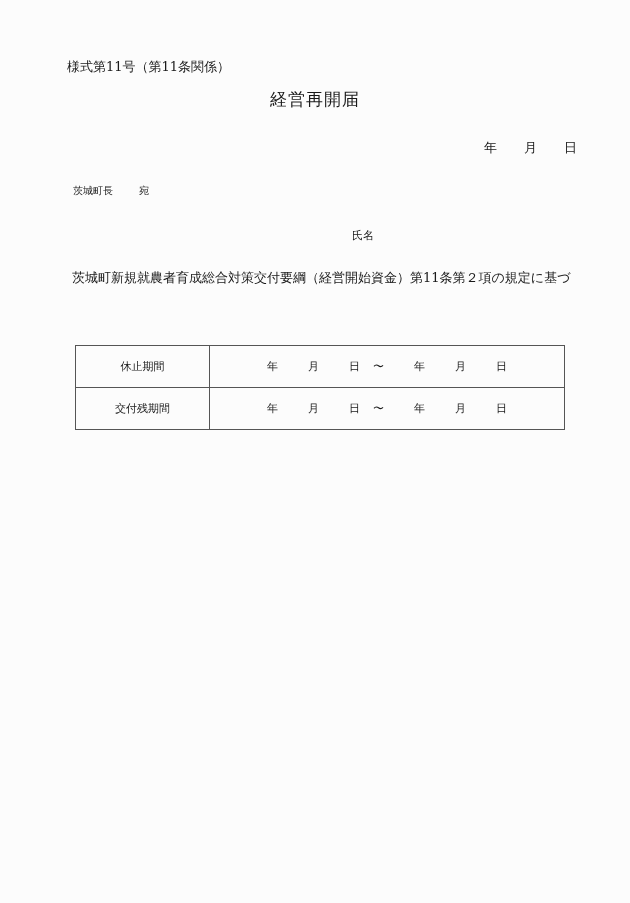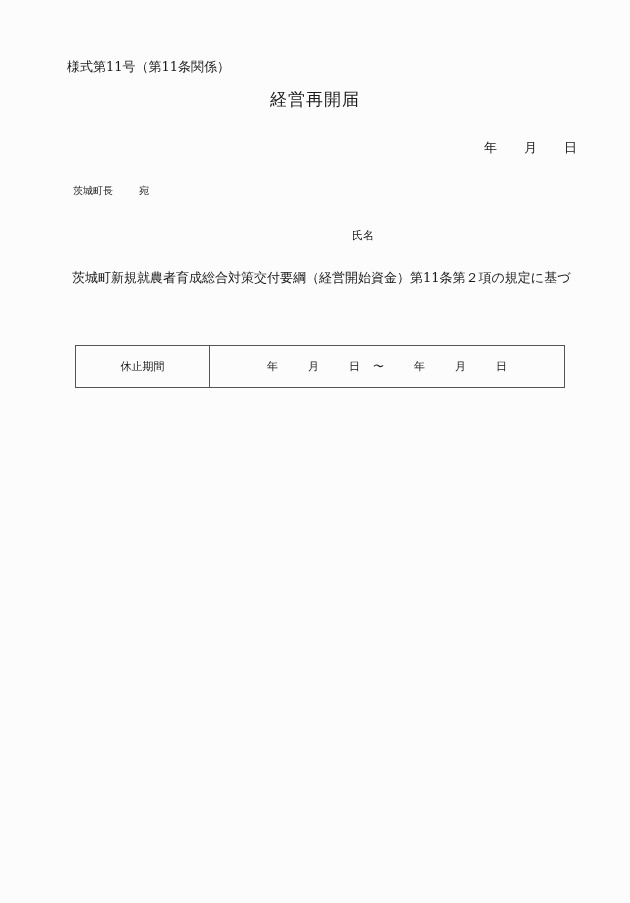--- a/index.html
+++ b/index.html
@@ -106,14 +106,28 @@
         <span style="left:57px">年</span>
         <span style="left:98px">月</span>
         <span style="left:139px">日</span>
         <span style="left:163px">〜</span>
         <span style="left:204px">年</span>
         <span style="left:245px">月</span>
         <span style="left:286px">日</span>
       </div>
     </td>
   </tr>
+  <tr>
+    <td class="label">交付残期間</td>
+    <td class="value">
+      <div class="val-row">
+        <span style="left:57px">年</span>
+        <span style="left:98px">月</span>
+        <span style="left:139px">日</span>
+        <span style="left:163px">〜</span>
+        <span style="left:204px">年</span>
+        <span style="left:245px">月</span>
+        <span style="left:286px">日</span>
+      </div>
+    </td>
+  </tr>
 </tbody>
   </table>
 
 </body></html>

